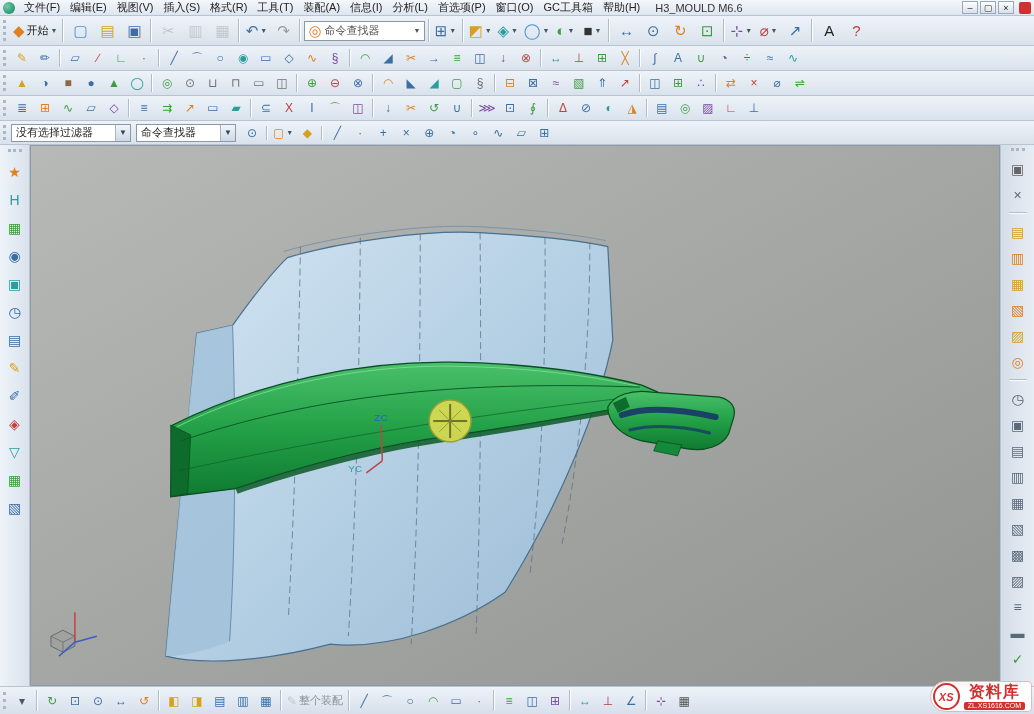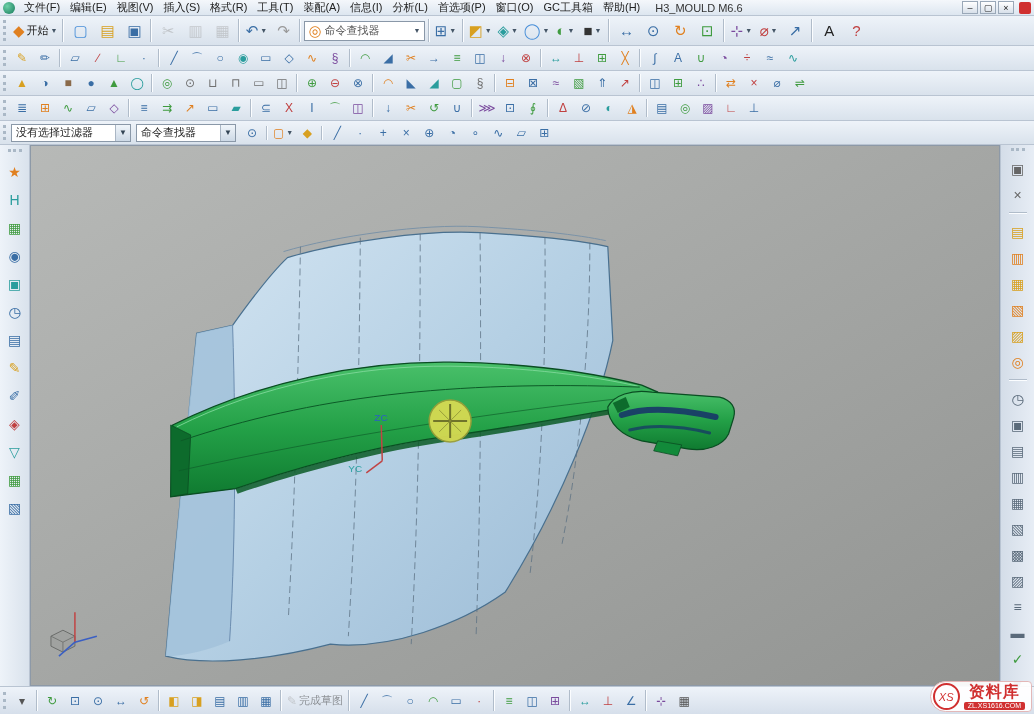--- a/index.html
+++ b/index.html
@@ -50,21 +50,21 @@
   .leftbar .tsep,.rightbar .tsep{border-left:0;border-right:0;border-top:1px solid #b0bcca;border-bottom:1px solid #fbfdff;width:18px;margin:2px 0;align-self:center}
   .viewport{flex:1;position:relative;border:1px solid #8d99a7;background:#a8aaa8}
   .viewport svg{display:block;width:100%;height:100%}
 
   
   .bottombar{height:28px;display:flex;align-items:center;background:linear-gradient(#eef3f9,#d6dfeb);border-top:1px solid #b9c4d2;padding:0 2px;gap:1px;overflow:hidden}
   .bottombar::before{content:"";align-self:stretch;margin:5px 4px 5px 1px;border-left:3px dotted #aab8c6}
 
   
   .watermark{position:absolute;right:2px;bottom:2px;display:flex;align-items:center;gap:4px;background:rgba(255,255,255,.93);border:1px solid #e3b8b8;border-radius:16px 4px 4px 16px;padding:1px 6px 1px 2px;z-index:9}
-  .wm-logo{width:27px;height:27px;border:2px solid #d03030;border-radius:50%;display:flex;align-items:center;justify-content:center;color:#d03030;font-weight:normal;font-style:italic;font-size:11px;background:#fff;flex:0 0 auto}
+  .wm-logo{width:27px;height:27px;border:2px solid #d03030;border-radius:50%;display:flex;align-items:center;justify-content:center;color:#d03030;font-weight:bold;font-style:italic;font-size:11px;background:#fff;flex:0 0 auto}
   .wm-col{display:flex;flex-direction:column;align-items:center;line-height:1.15}
   .wm-brand{color:#d03030;font-size:16px;font-weight:bold;letter-spacing:1px;white-space:nowrap}
   .wm-site{background:#d03030;color:#fff;font-size:7px;padding:0 4px;border-radius:2px;white-space:nowrap}
 </style>
 </head>
 <body>
 
 <div class="menubar">
   <span class="appicon"></span>
   <nav class="menus">
@@ -773,21 +773,21 @@
     </span>
     <span class="tbtn">
       <span class="g" style="color: rgb(58, 110, 165);">▥</span>
     </span>
     <span class="tbtn">
       <span class="g" style="color: rgb(58, 110, 165);">▦</span>
     </span>
     <span class="tsep"></span>
     <span class="tbtn dis">
       <span class="g" style="color: rgb(153, 153, 153);">✎</span>
-      <span class="tlabel">完成草图</span>
+      <span class="tlabel">整个装配</span>
     </span>
     <span class="tsep"></span>
     <span class="tbtn">
       <span class="g" style="color: rgb(58, 110, 165);">╱</span>
     </span>
     <span class="tbtn">
       <span class="g" style="color: rgb(58, 110, 165);">⌒</span>
     </span>
     <span class="tbtn">
       <span class="g" style="color: rgb(58, 110, 165);">○</span>

